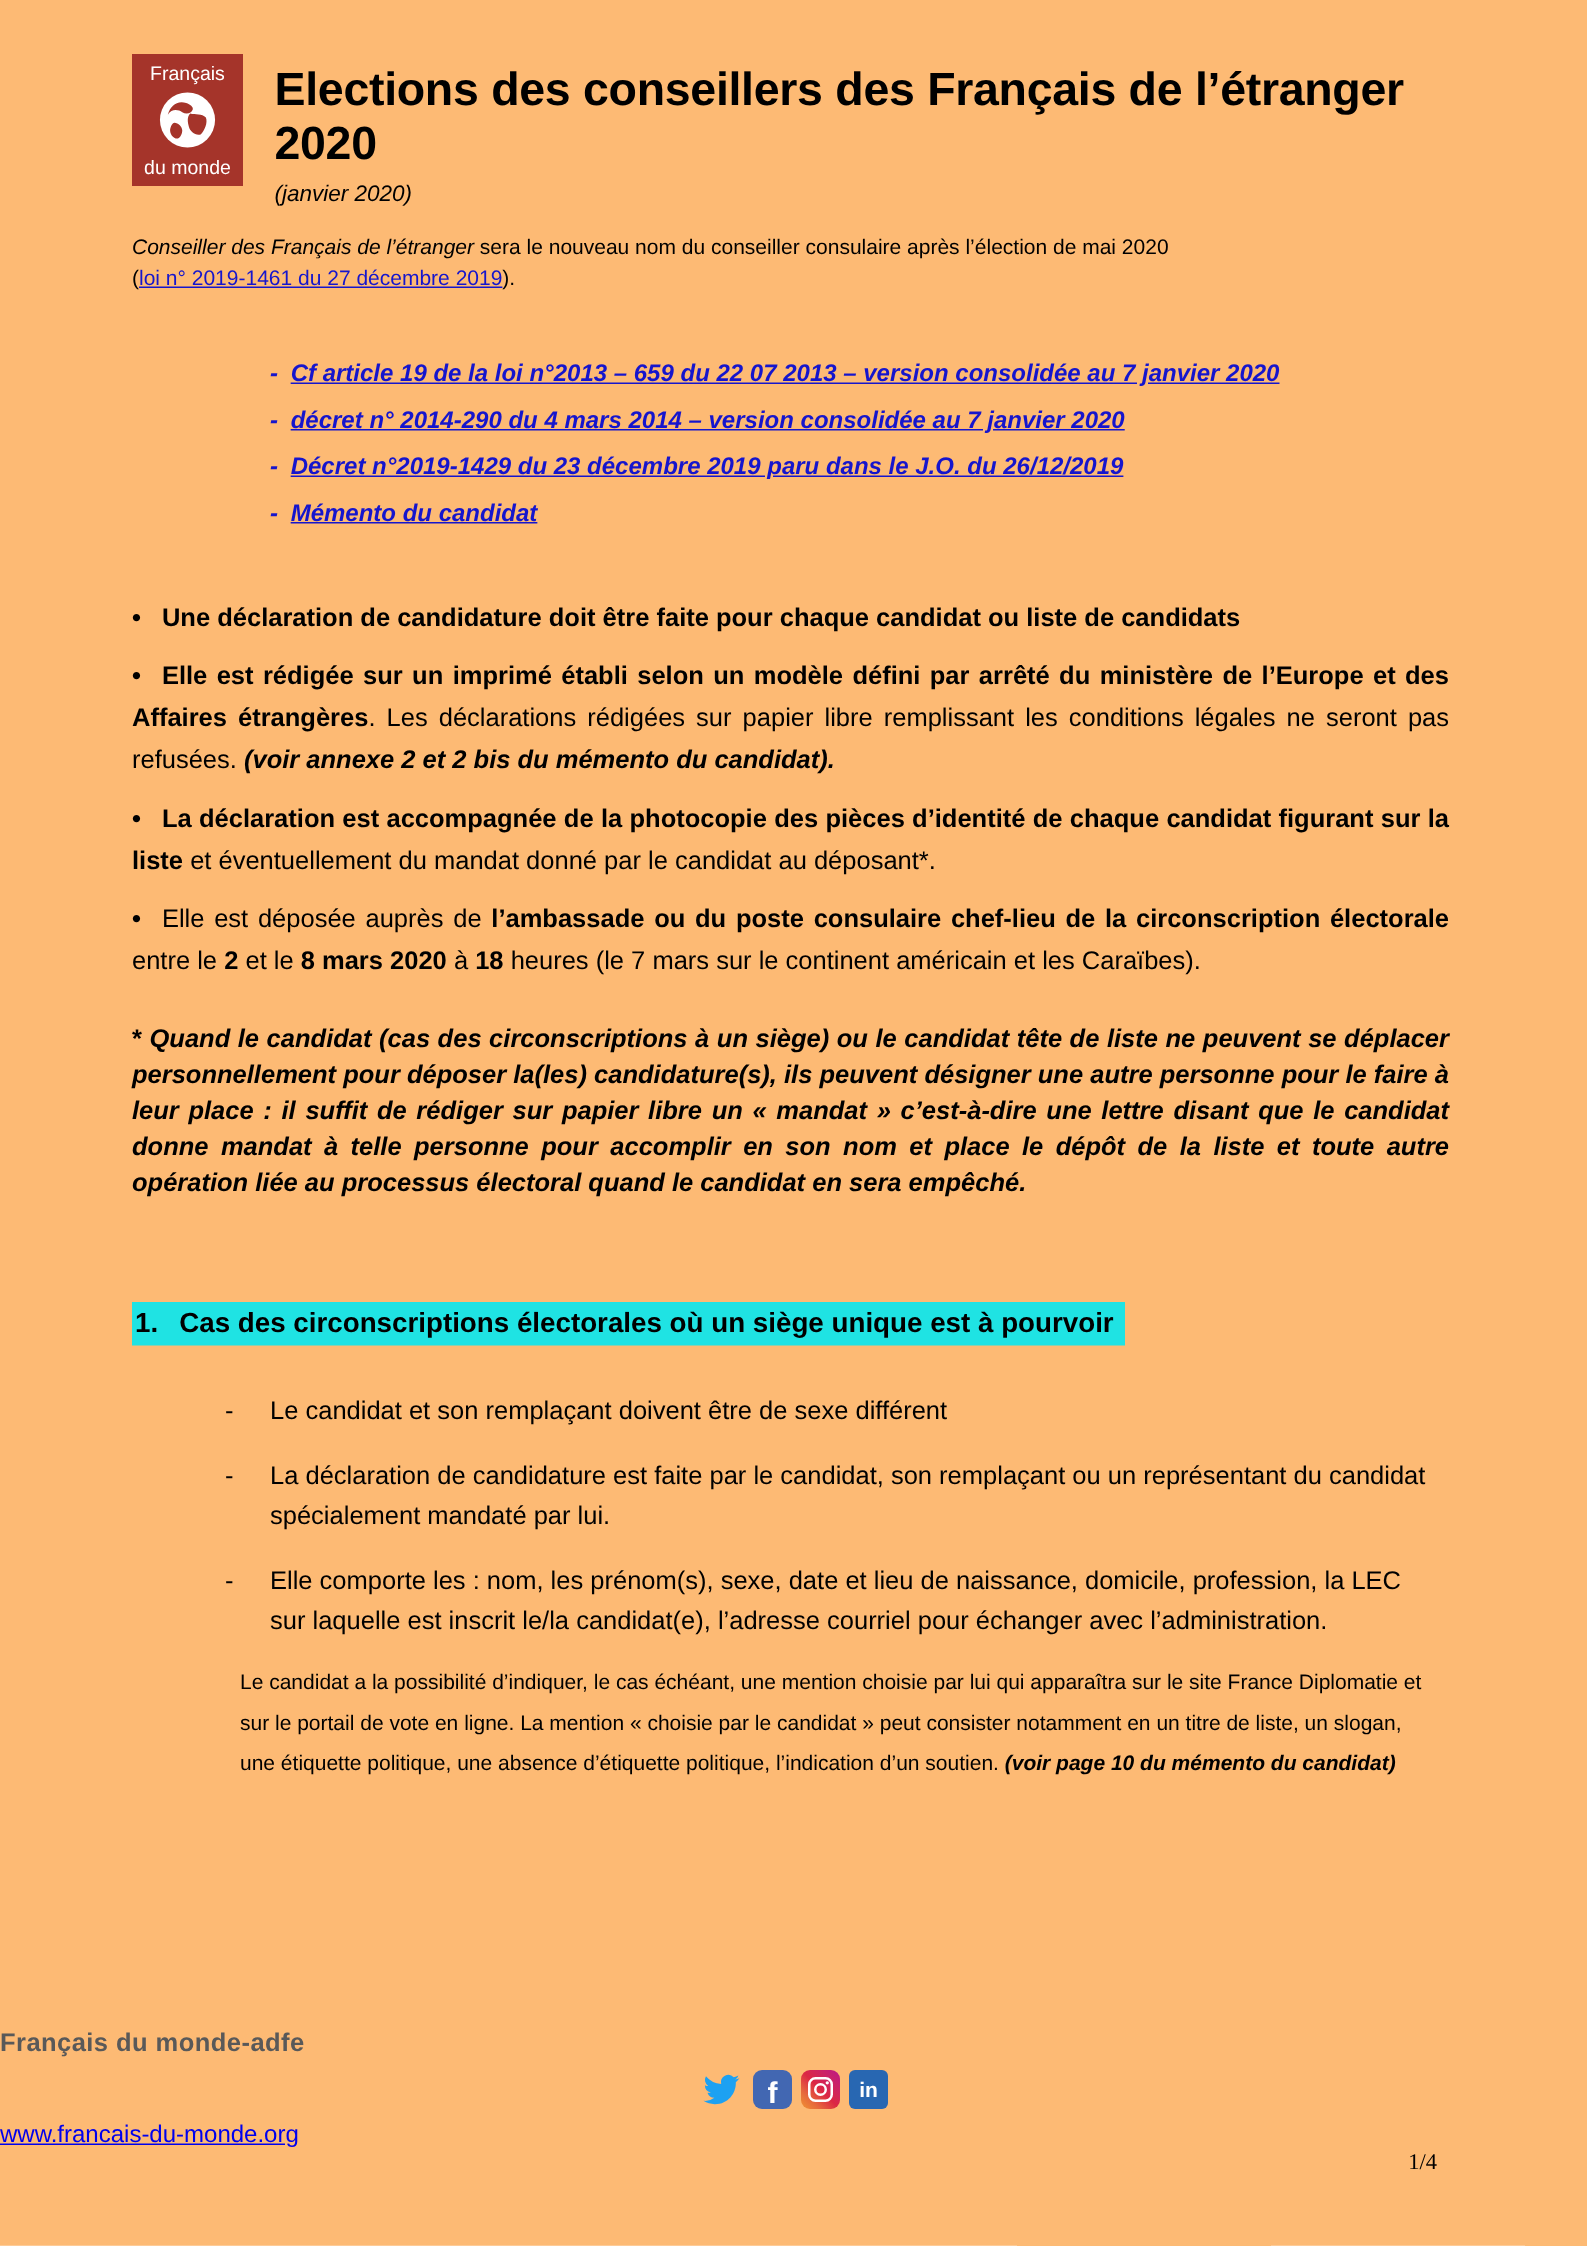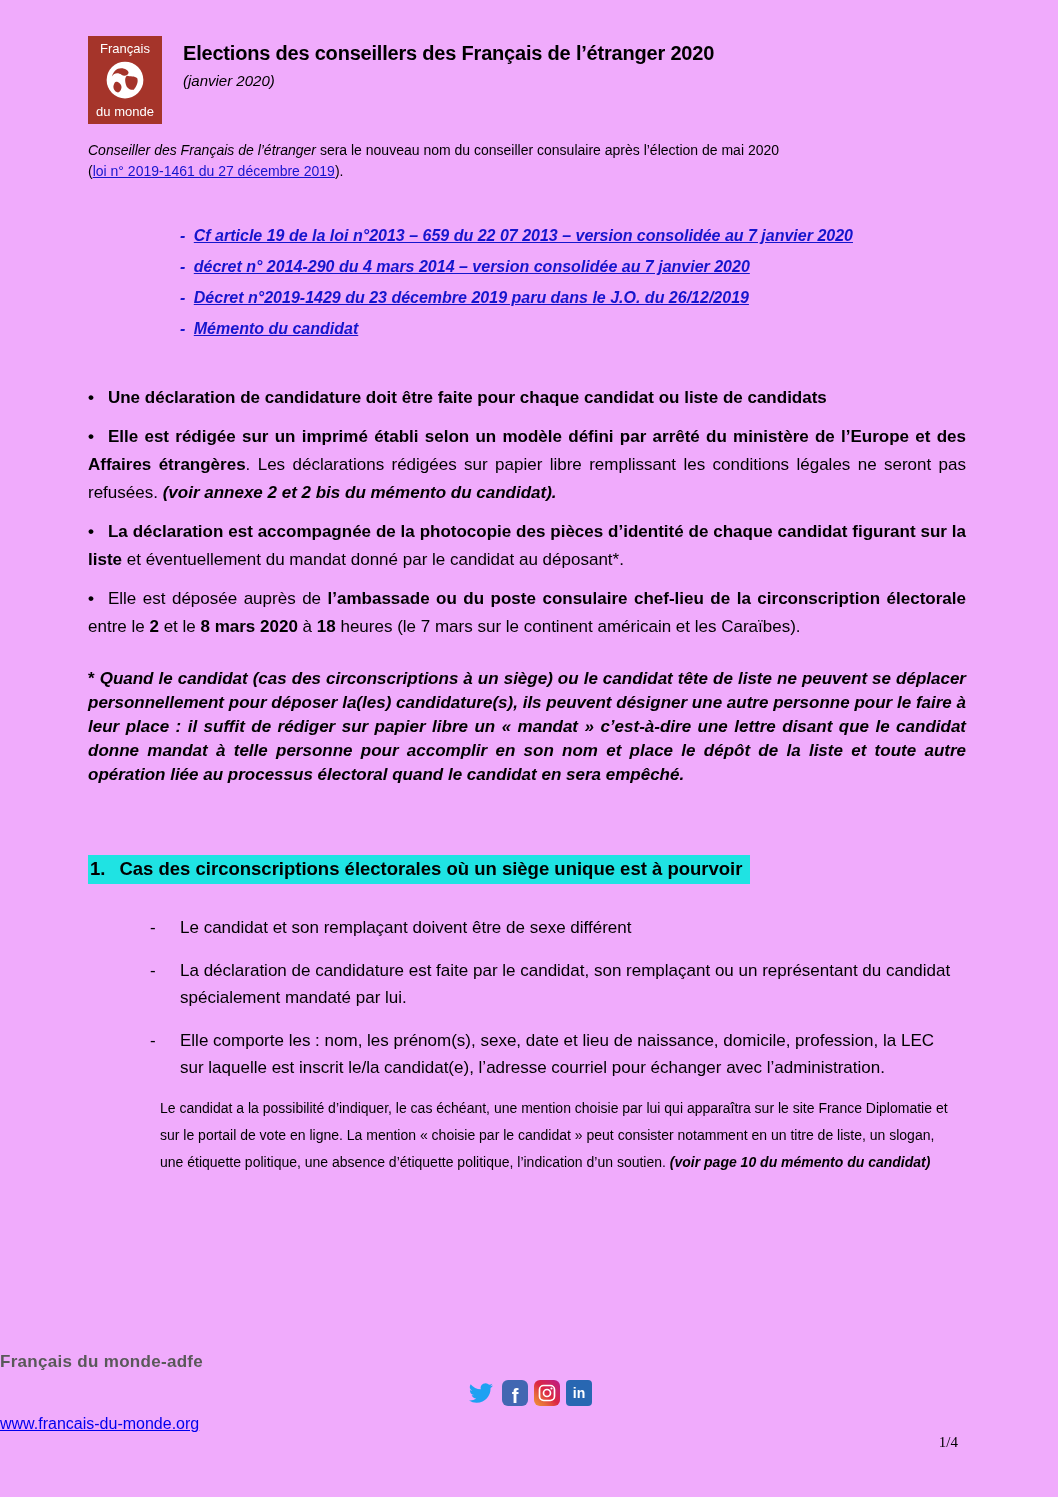--- a/index.html
+++ b/index.html
@@ -1,31 +1,31 @@
 <!DOCTYPE html>
 <html><head>
 <meta charset="utf-8">
 <style>
   * { margin:0; padding:0; box-sizing:border-box; }
   body { background:#ffffff; font-family:"Liberation Sans", sans-serif; color:#000; }
   .page {
     position:relative; width:1058px; height:1497px; margin:0 auto;
-    background:#f0abfc; overflow:hidden;
+    background:#fdba74; overflow:hidden;
     padding:36px 92px 0 88px;
   }
   
   .doc-header { display:flex; align-items:flex-start; }
   .logo {
     width:74px; height:88px; background:#A5342A; color:#fff;
     display:flex; flex-direction:column; align-items:center; justify-content:space-between;
     padding:5px 3px; font-size:13px; flex:0 0 auto;
   }
   .logo .globe { width:42px; height:42px; }
   .title-block { margin-left:21px; padding-top:6px; }
-  .doc-title { font-size:20px; font-weight:bold; letter-spacing:-0.2px; }
+  .doc-title { font-size:31px; font-weight:bold; letter-spacing:-0.2px; }
   .doc-subtitle { font-size:15px; font-style:italic; margin-top:7px; }
 
   
   .fiche-wrap { margin-top:14px; margin-left:91px; }
   .fiche-heading {
     display:inline-block; background:#FFE800; color:#000;
     font-size:20px; font-weight:bold; padding:4px 9px 5px 4px;
   }
 
   

